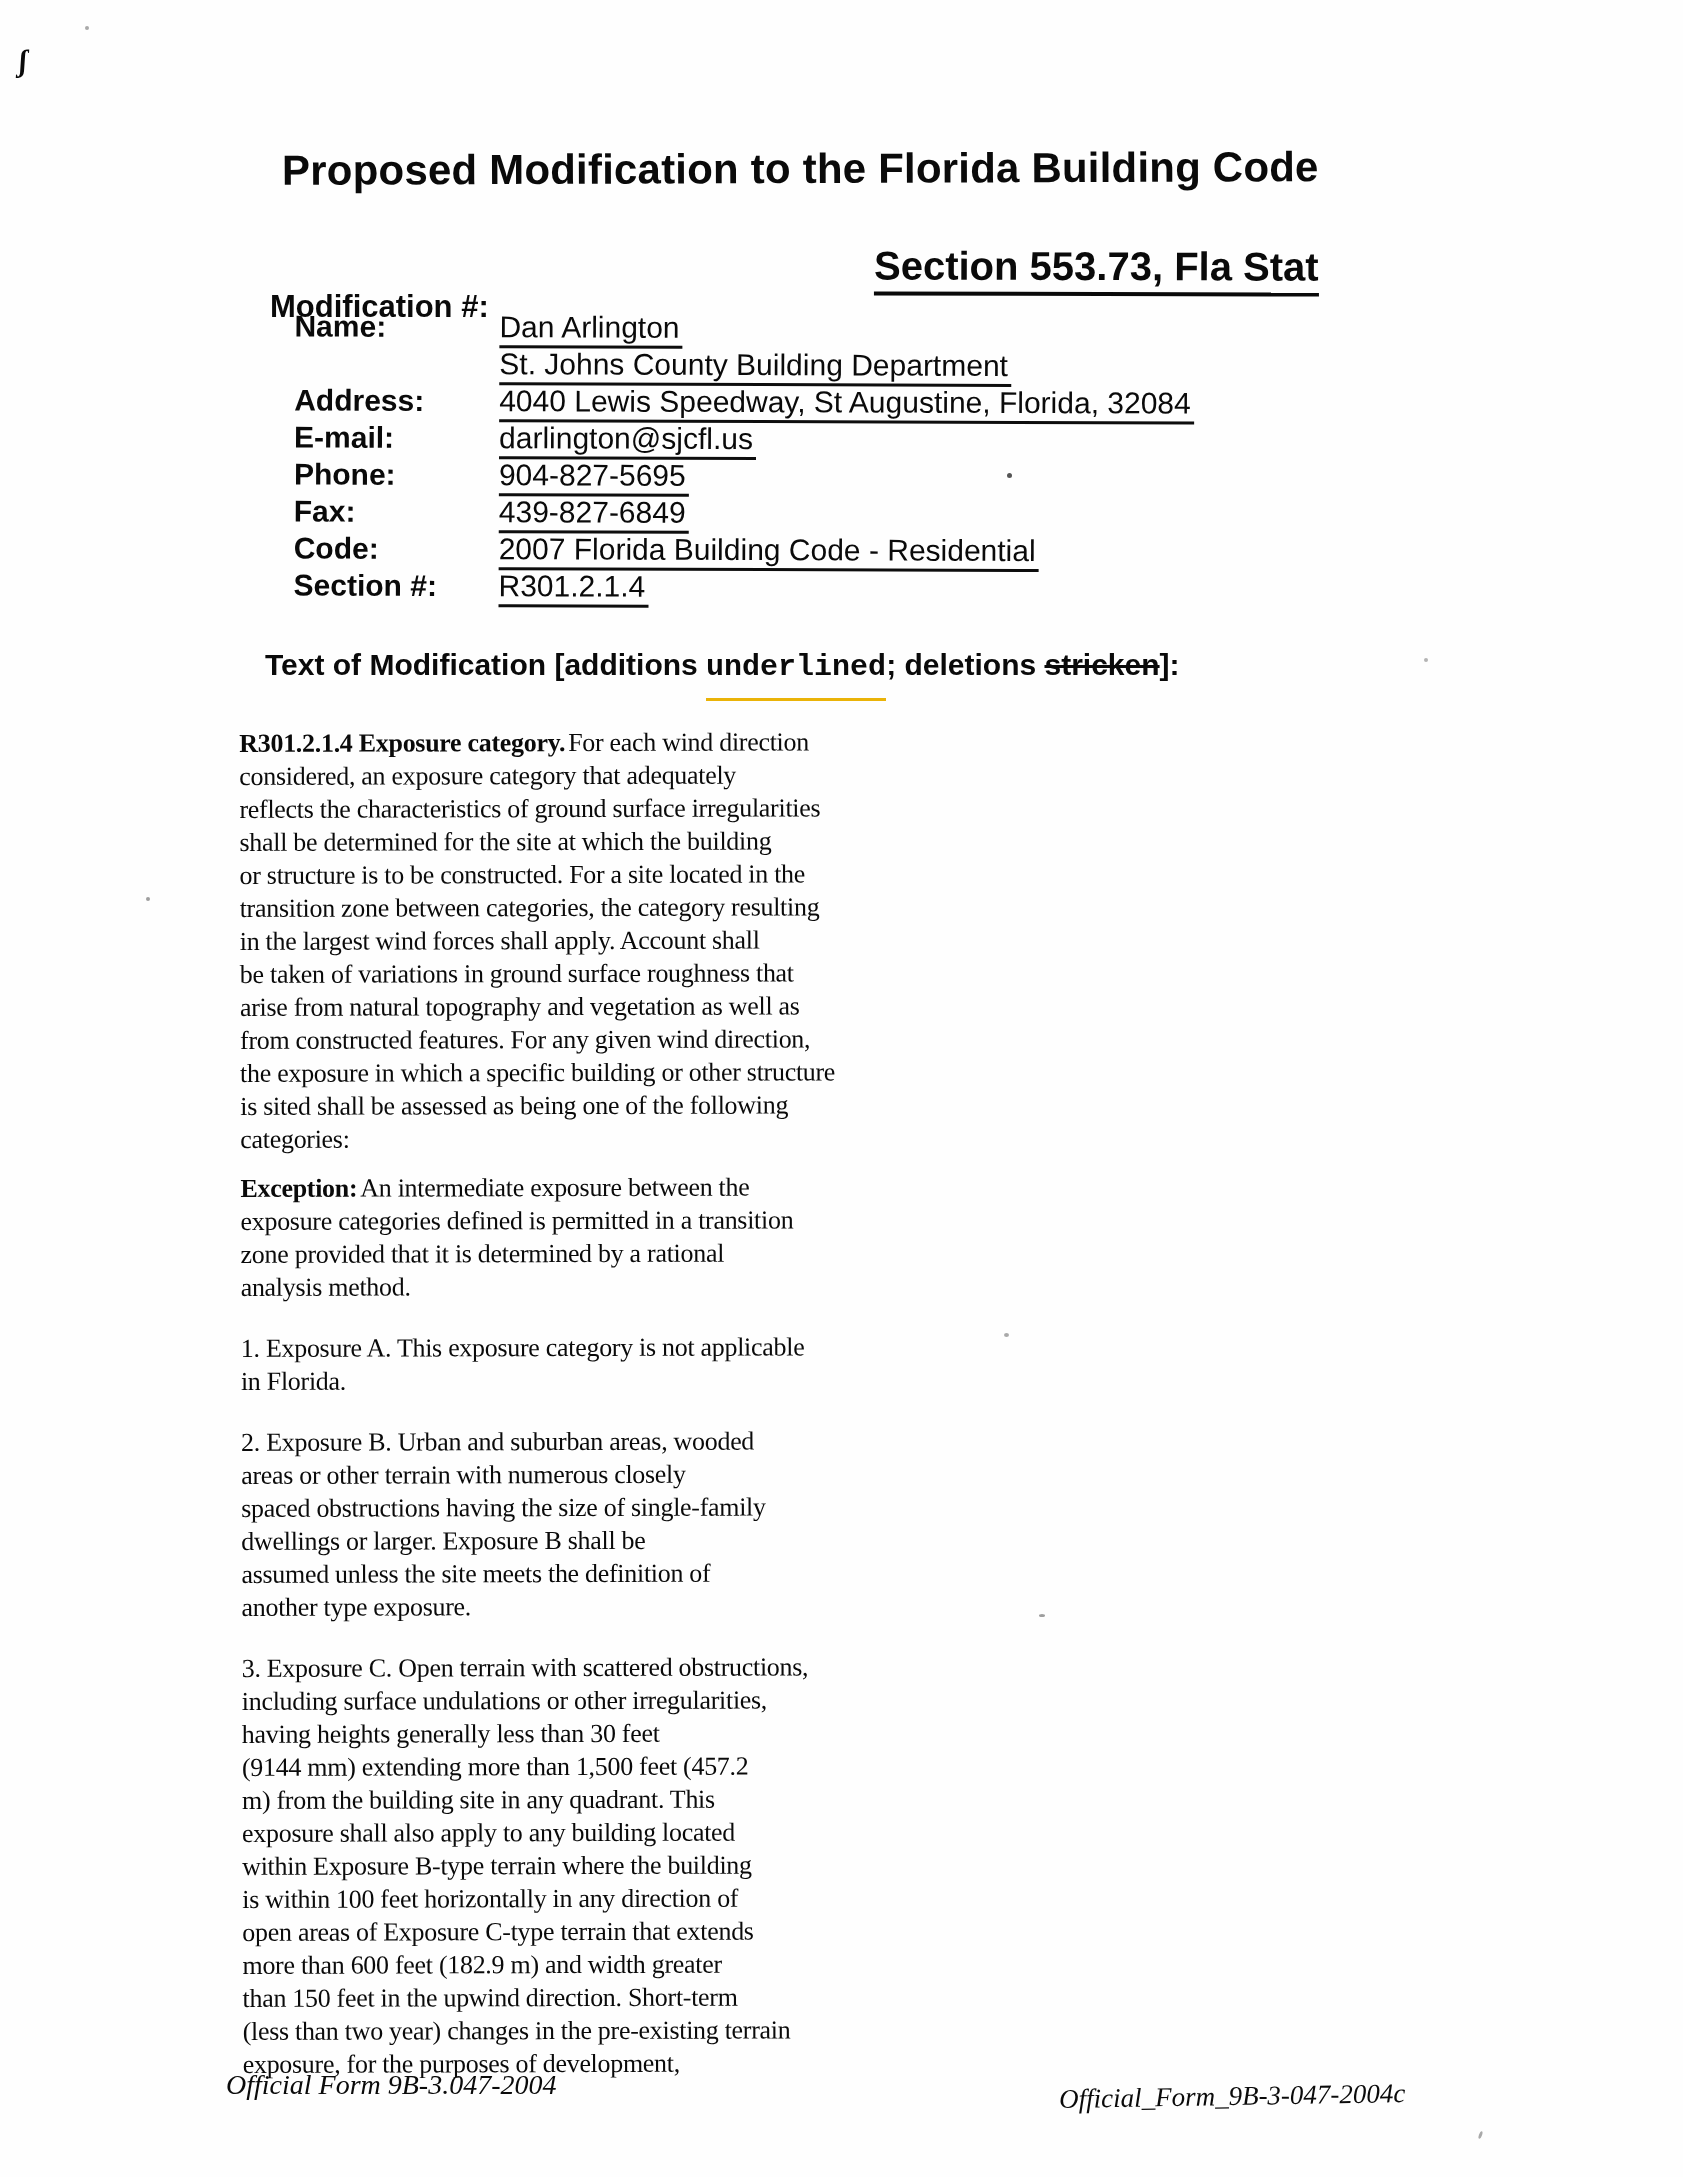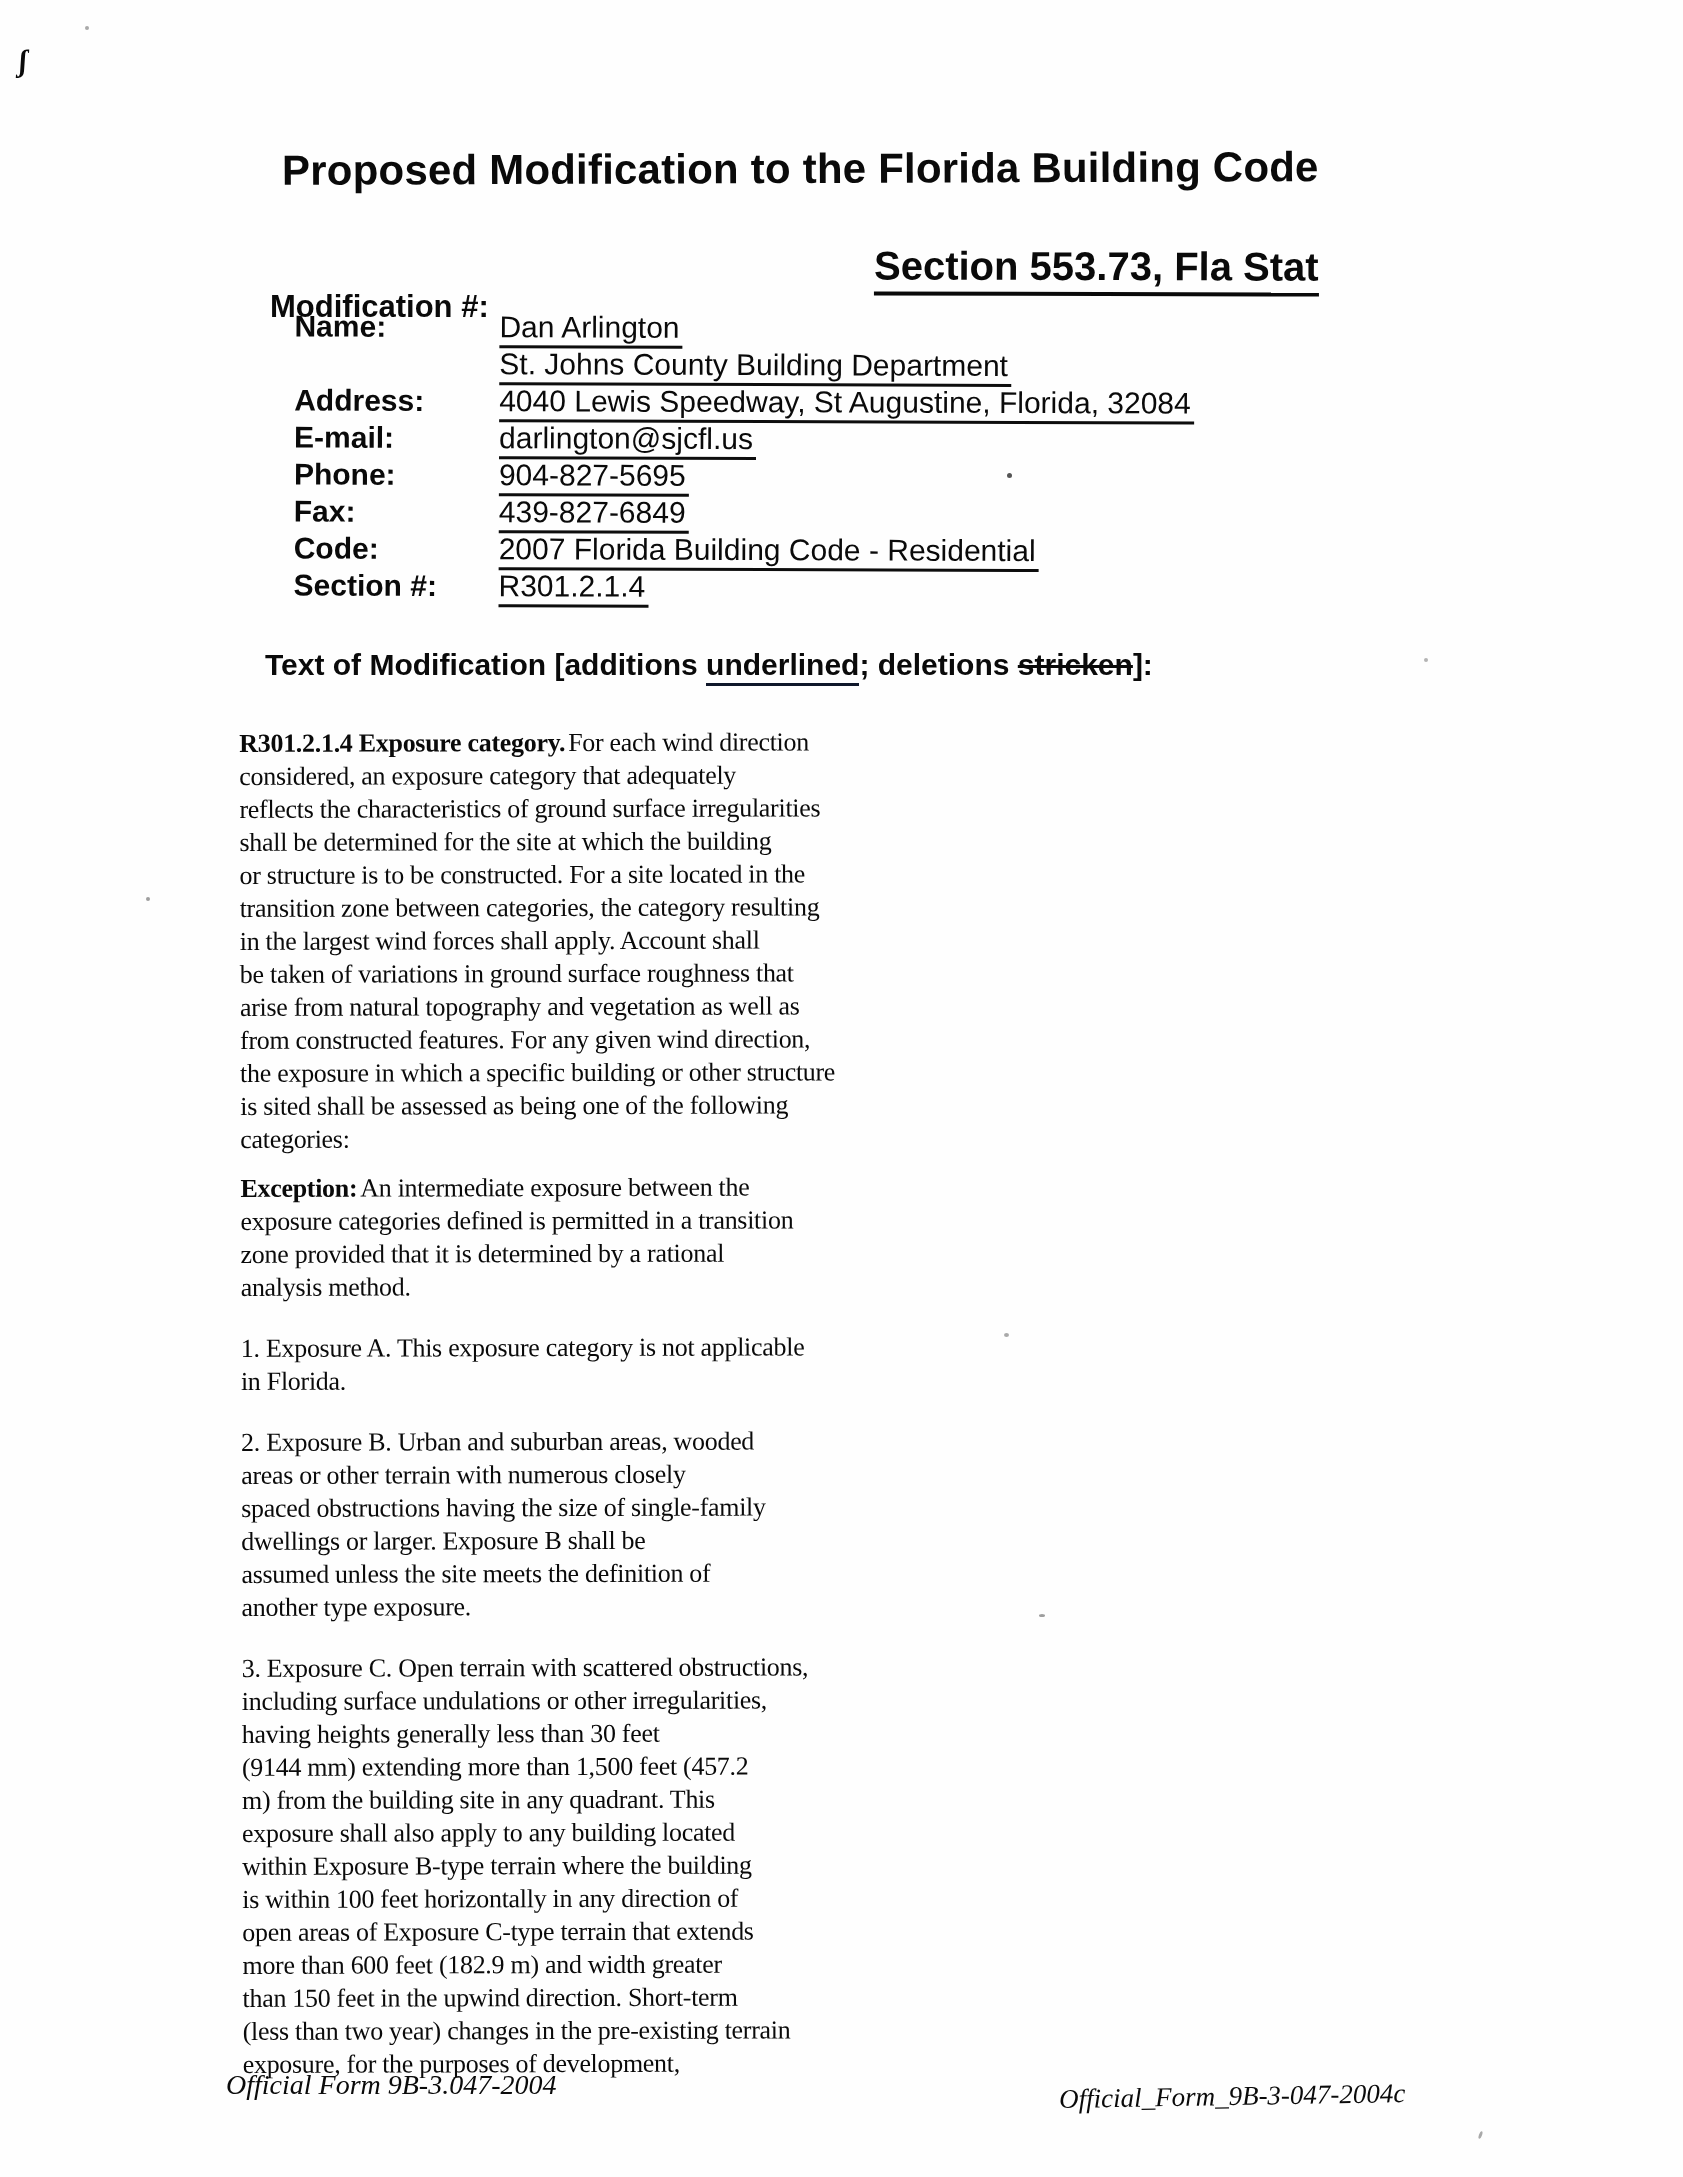--- a/index.html
+++ b/index.html
@@ -42,21 +42,21 @@
   .fvalue{
     display:inline-block;
     font-size:30px;white-space:nowrap;
     border-bottom:3px solid #0d0d0d;padding:0 3px 1px 0;
   }
   
   .mod-heading{
     position:absolute;left:265px;top:648px;
     font-size:30px;font-weight:bold;white-space:nowrap;
   }
-  .u-word{border-bottom:3px solid #0f172a;padding-bottom:2px;}
+  .u-word{border-bottom:3px solid #eab308;padding-bottom:14px;font-family:Liberation Mono, monospace;}
   .strike-word{text-decoration:line-through;text-decoration-thickness:3px;}
   
   .body-col{
     position:absolute;left:241px;top:726px;width:693px;
     font-family:"Liberation Serif", serif;
     font-size:26px;line-height:33px;letter-spacing:-0.3px;
     transform:rotate(-0.15deg);
   }
   .par{margin:0 0 28px 0;white-space:pre-line;}
   .par.first{margin-bottom:16px;}

